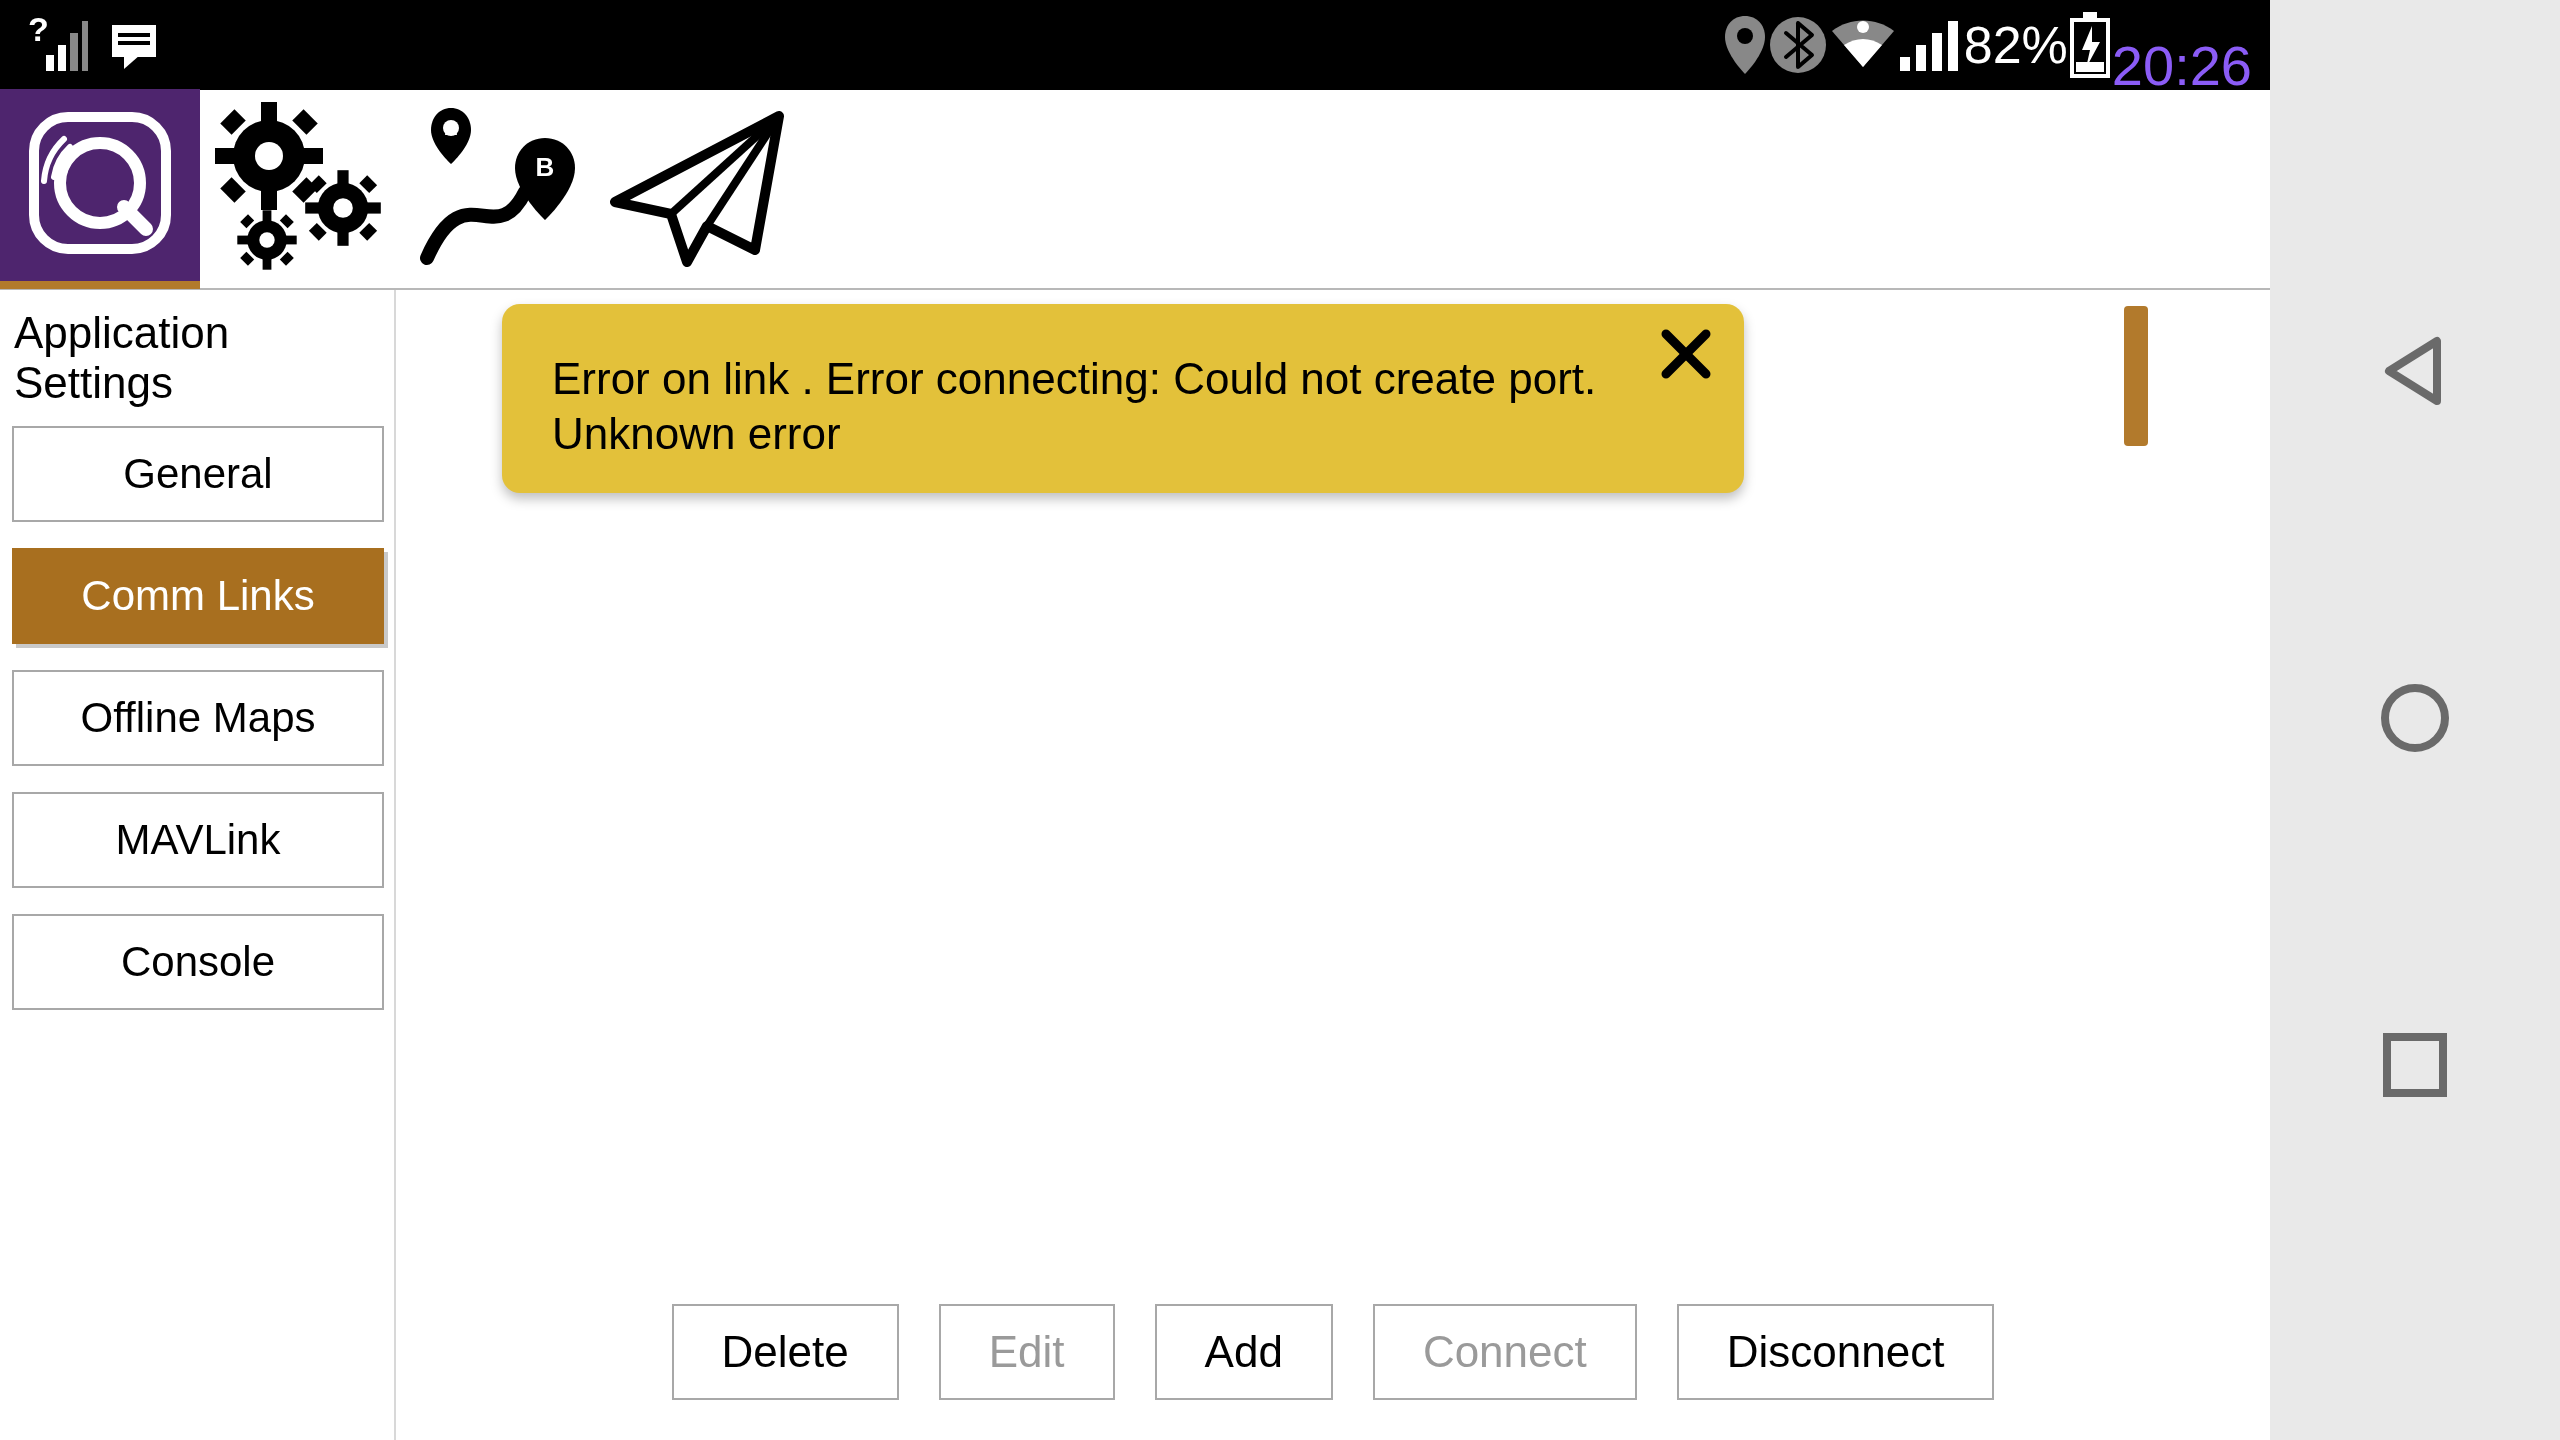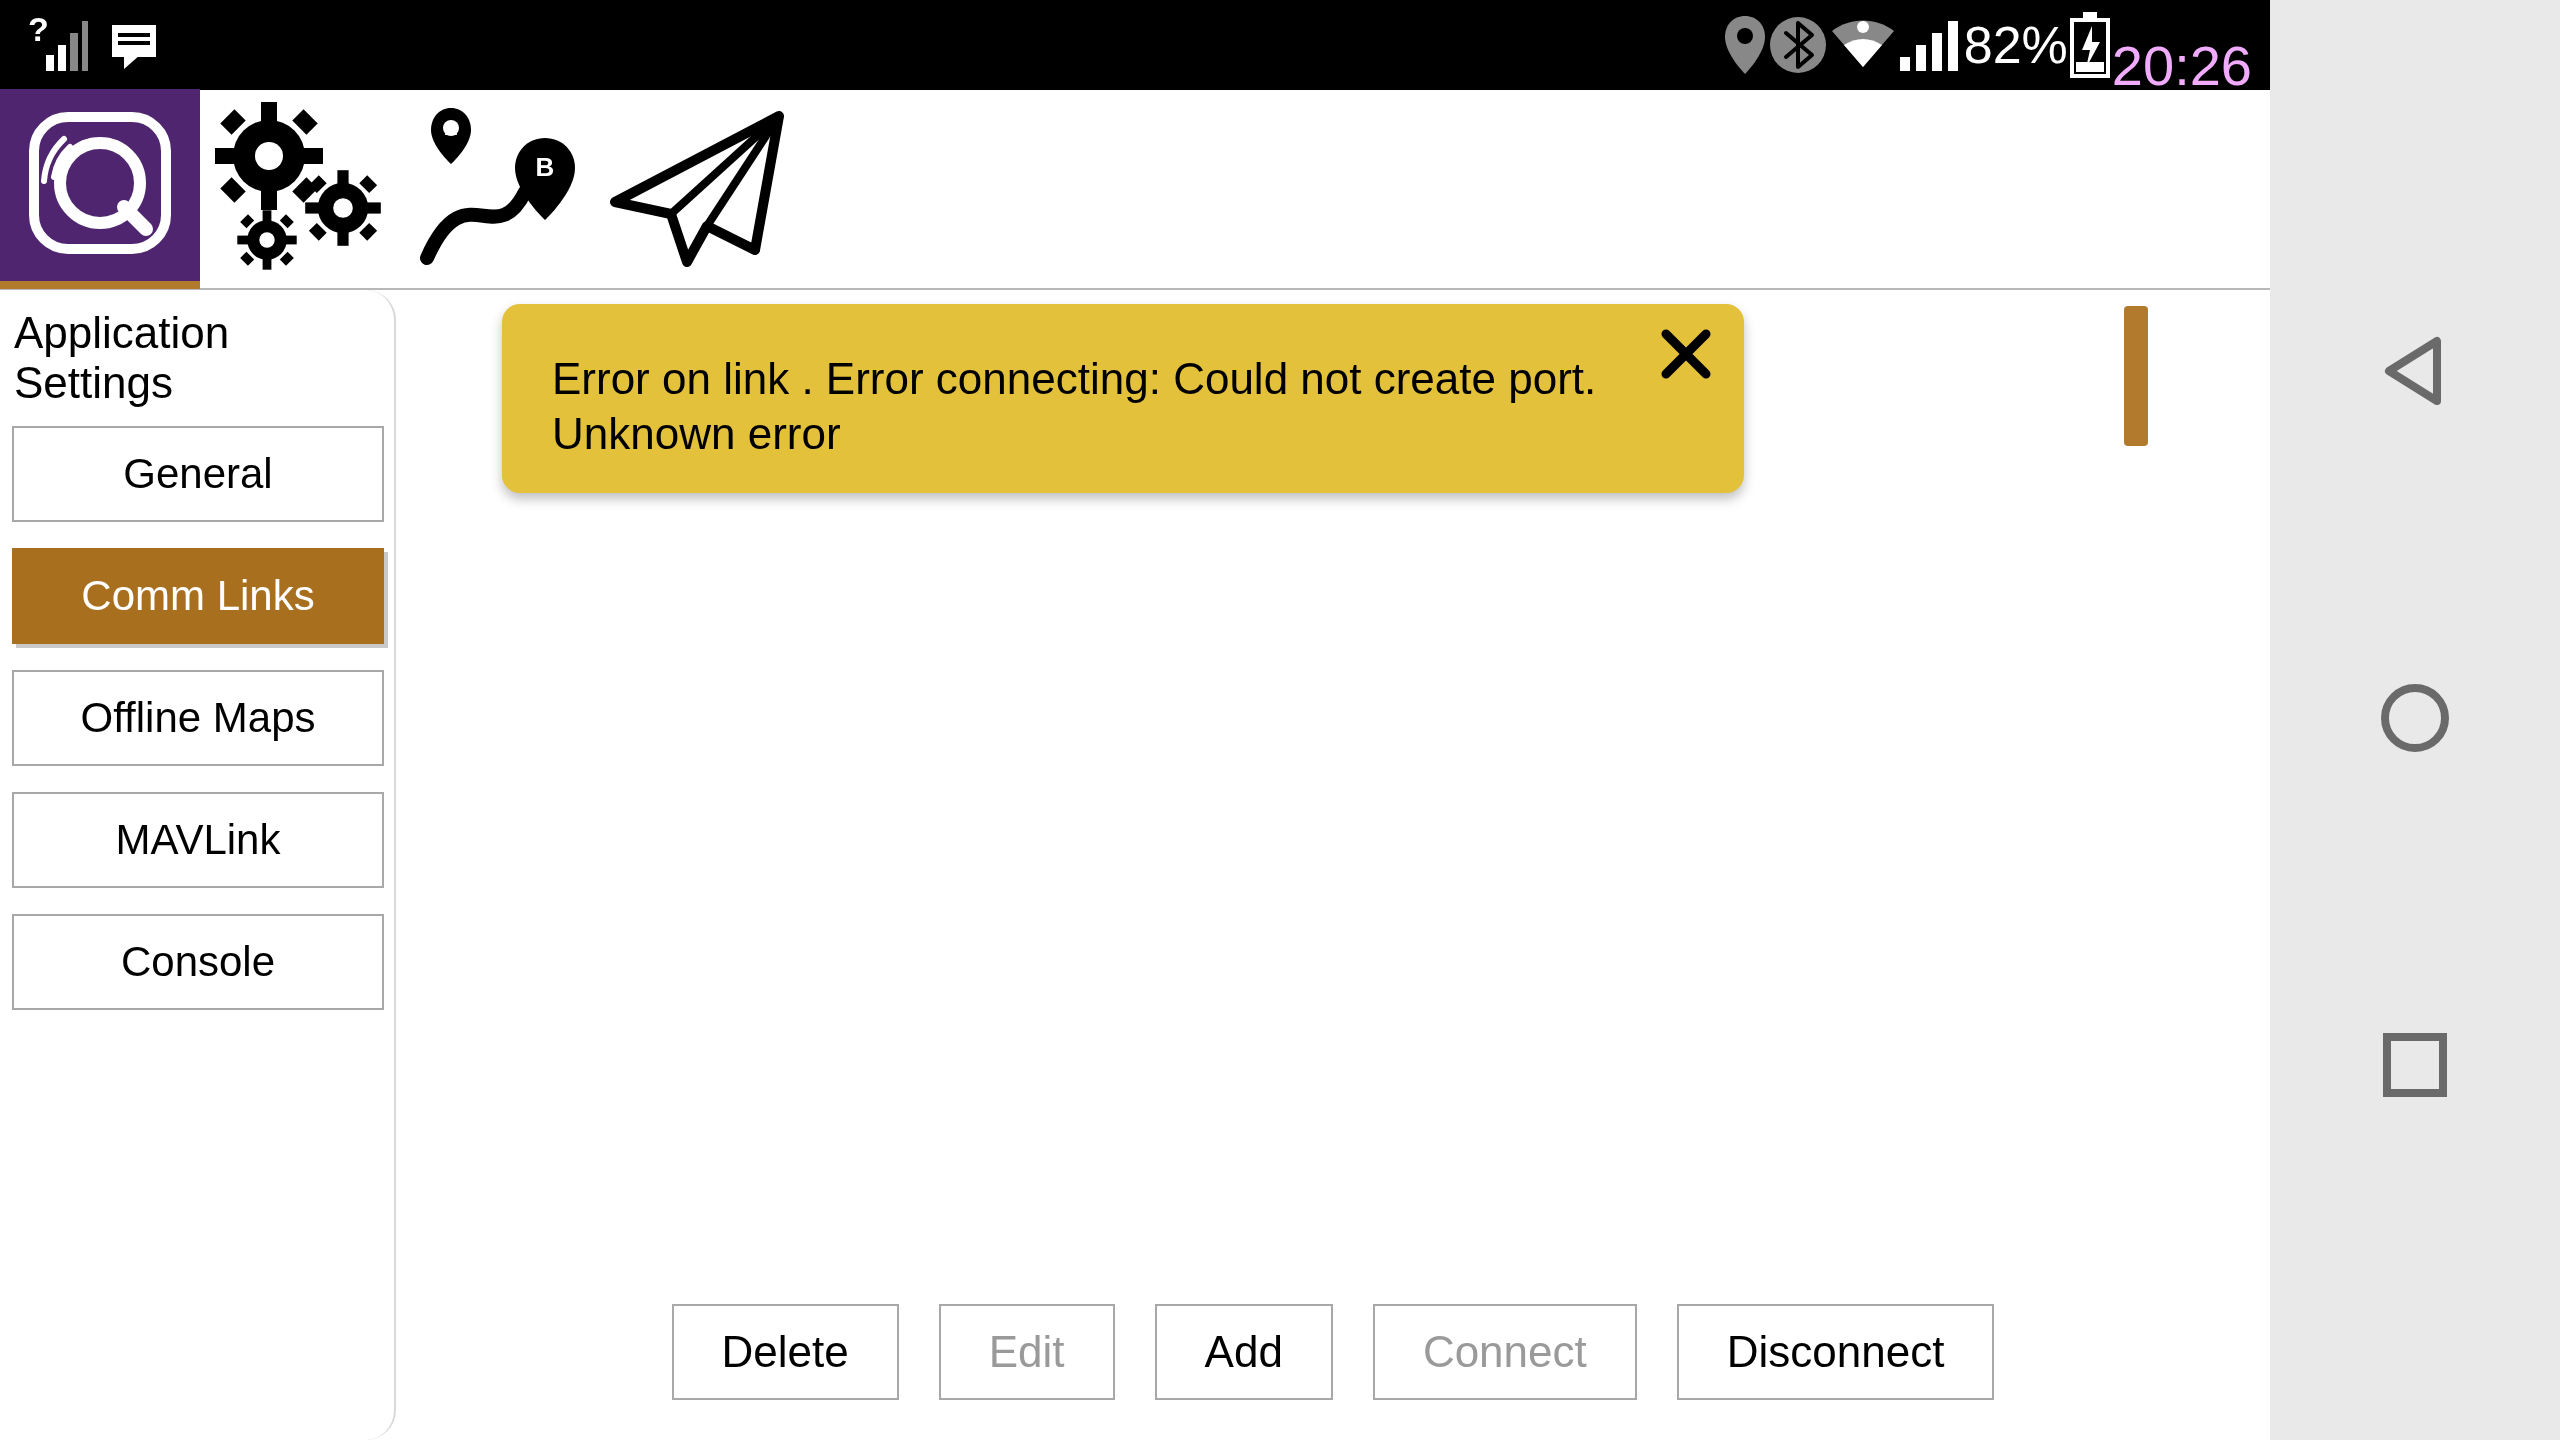--- a/index.html
+++ b/index.html
@@ -8,31 +8,31 @@
 
 .main-area { width: 2270px; height: 1440px; display: flex; flex-direction: column; }
 .navbar-area { flex: 1; height: 1440px; background: #e9e9e9; display: flex; flex-direction: column; align-items: center; justify-content: space-around; padding: 200px 0; }
 
 
 .status-bar { height: 90px; background: #000; color: #fff; display: flex; align-items: center; padding: 0 18px; }
 .status-left { display: flex; align-items: center; gap: 18px; }
 .status-right { margin-left: auto; display: flex; align-items: center; }
 .status-bar svg { display: block; }
 .battery-text { font-size: 52px; font-weight: 400; color: #fff; }
-.clock-text { font-size: 56px; font-weight: 400; color: #f0abfc; margin-top: 41px; }
+.clock-text { font-size: 56px; font-weight: 400; color: #8b5cf6; margin-top: 41px; }
 
 
 .toolbar { height: 200px; background: #fff; display: flex; align-items: center; border-bottom: 2px solid #b8b8b8; }
 .app-logo-wrap { width: 200px; height: 200px; background: #4e256e; display: flex; align-items: center; justify-content: center; border-bottom: 8px solid #b27a2c; }
 .toolbar-icon { width: 200px; height: 200px; display: flex; align-items: center; justify-content: center; cursor: pointer; }
 .status-text { font-size: 52px; color: #e62e2e; margin-left: 60px; font-weight: 400; }
 
 
 .body-area { flex: 1; display: flex; }
-.sidebar { width: 396px; border-right: 2px solid #d8d8d8; padding: 10px 12px 0 12px; border-radius: 30px; }
+.sidebar { width: 396px; border-right: 2px solid #d8d8d8; padding: 10px 12px 0 12px; }
 .sidebar-title { font-size: 44px; color: #000; margin: 8px 0 18px 2px; }
 .sidebar-item { width: 372px; height: 96px; border: 2px solid #a8a8a8; background: #fff; color: #000; font-size: 42px; display: flex; align-items: center; justify-content: center; margin-bottom: 26px; cursor: pointer; }
 .sidebar-item.active { background: #a86f1f; border: 2px solid #a86f1f; box-shadow: 4px 4px 0 #c9c9c9; color: #fff; }
 
 .content { flex: 1; position: relative; }
 .hidden-item { position: absolute; top: 16px; right: 122px; width: 24px; height: 140px; background: #b27a2c; border-radius: 4px; }
 .alert { position: absolute; top: 14px; left: 106px; width: 1242px; background: #e3c13a; border-radius: 18px; box-shadow: 0 6px 12px rgba(0,0,0,0.25); padding: 32px 130px 32px 50px; }
 .alert-text { font-size: 44px; color: #000; line-height: 1.25; margin-top: 15px; }
 .alert-close { position: absolute; top: 22px; right: 30px; cursor: pointer; }
 

